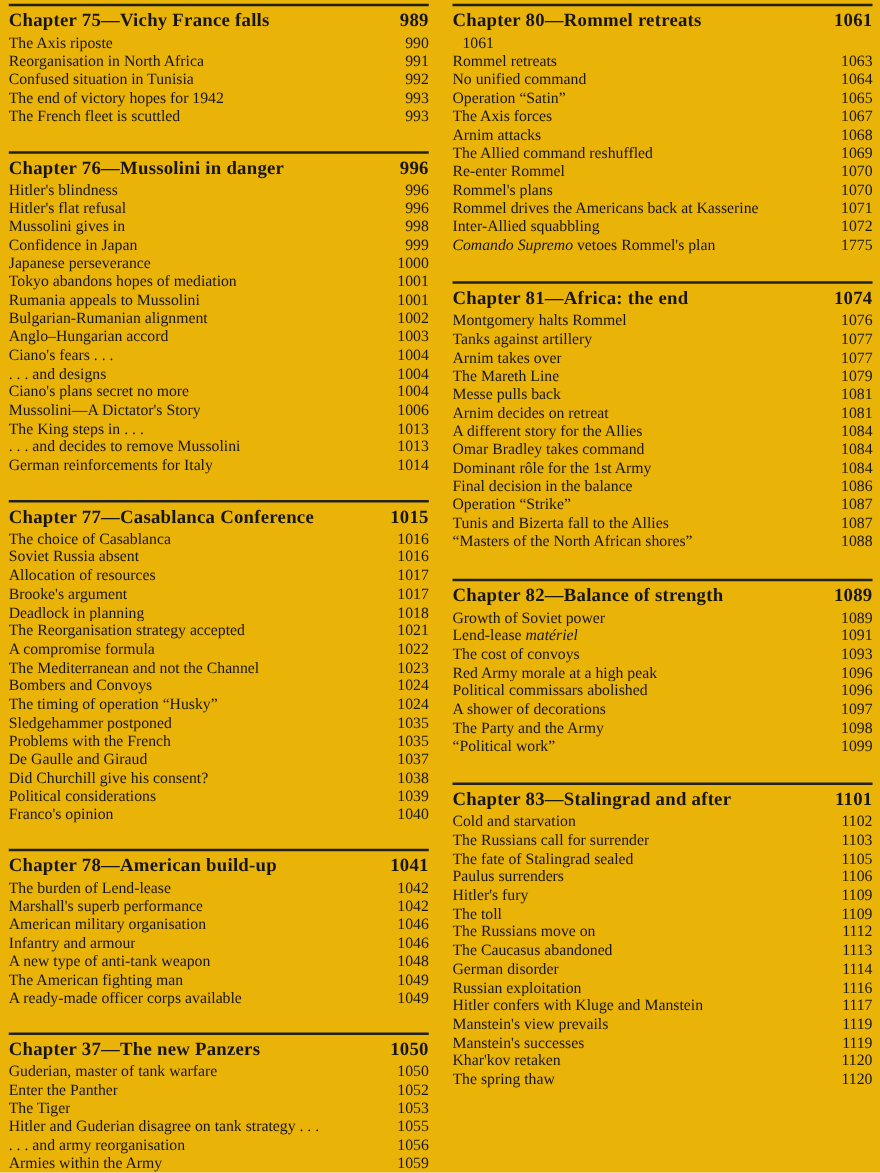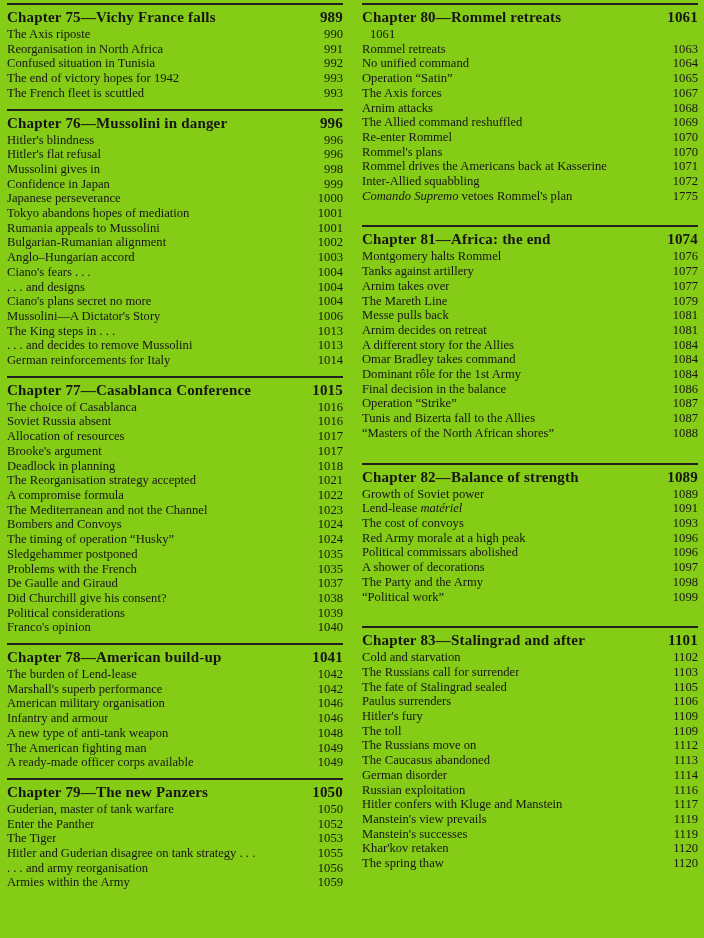--- a/index.html
+++ b/index.html
@@ -4,38 +4,38 @@
 <style>
   html, body {
     margin: 0;
     padding: 0;
     background: #f4f3f0;
   }
   .page {
     position: relative;
     width: 704px;
     height: 938px;
-    background: #84cc16;
+    background: #eab308;
     font-family: "Liberation Serif", serif;
     color: #181614;
     overflow: hidden;
   }
   .col {
     position: absolute;
     top: 3px;
     width: 336px;
   }
   .col-left  { left: 7px; }
   .col-right { left: 362px; }
 
   .chapter-section {
     border-top: 2px solid #232120;
     padding-top: 2px;
   }
-  .col-left  .chapter-section + .chapter-section { margin-top: 8px; }
+  .col-left  .chapter-section + .chapter-section { margin-top: 20px; }
   .col-right .chapter-section + .chapter-section { margin-top: 22px; }
 
   .chapter-row {
     display: flex;
     justify-content: space-between;
     align-items: baseline;
     font-weight: bold;
     font-size: 15px;
     line-height: 20px;
     letter-spacing: 0.2px;
@@ -254,21 +254,21 @@
           <span class="entry-title">The American fighting man</span>
           <span class="entry-page">1049</span>
         </div>
         <div class="entry-row">
           <span class="entry-title">A ready-made officer corps available</span>
           <span class="entry-page">1049</span>
         </div>
       </section>
       <section class="chapter-section">
         <div class="chapter-row">
-          <span>Chapter 79—The new Panzers</span>
+          <span>Chapter 37—The new Panzers</span>
           <span class="chapter-page">1050</span>
         </div>
         <div class="entry-row">
           <span class="entry-title">Guderian, master of tank warfare</span>
           <span class="entry-page">1050</span>
         </div>
         <div class="entry-row">
           <span class="entry-title">Enter the Panther</span>
           <span class="entry-page">1052</span>
         </div>

